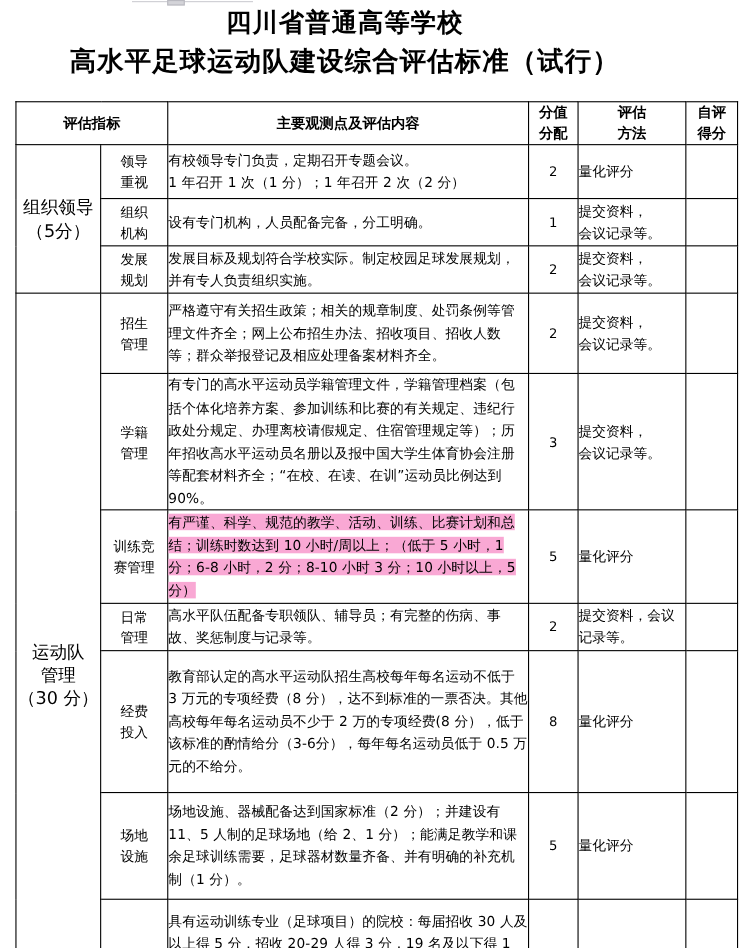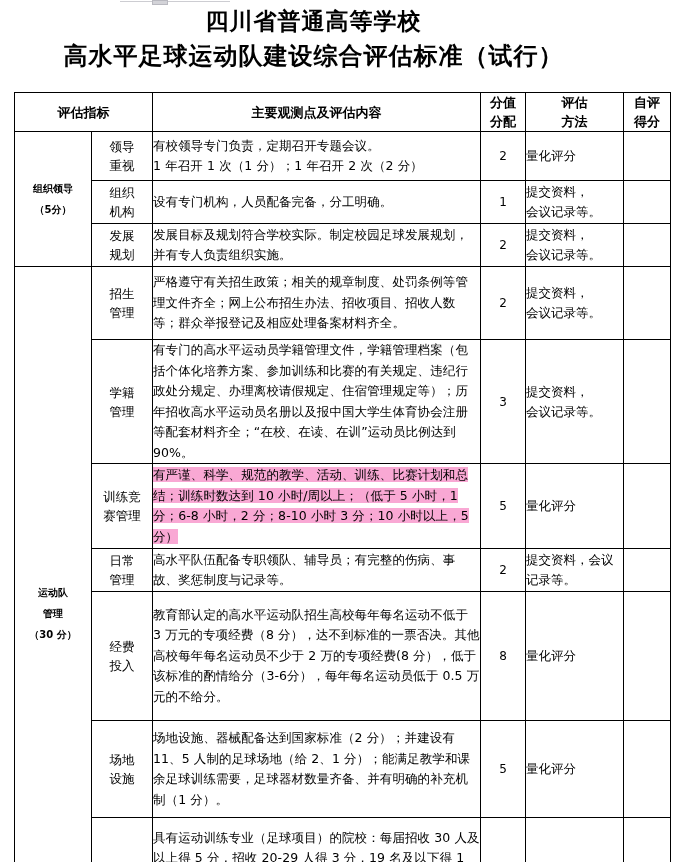--- a/index.html
+++ b/index.html
@@ -98,24 +98,23 @@
     font-weight: bold;
     font-size: 13px;
     line-height: 19px;
     padding: 4px 2px;
     height: 36px;
   }
   thead td.hdr-two-line { font-size: 13px; border-radius: 17px; }
 
   td.cat {
     text-align: center;
-    font-size: 10px;
+    font-size: 16px;
     line-height: 21px;
     padding: 2px;
-    font-weight: bold;
   }
   td.sub {
     text-align: center;
     font-size: 12.5px;
     line-height: 19px;
     padding: 3px 1px;
   }
   td.content {
     text-align: left;
     font-size: 12.5px;

